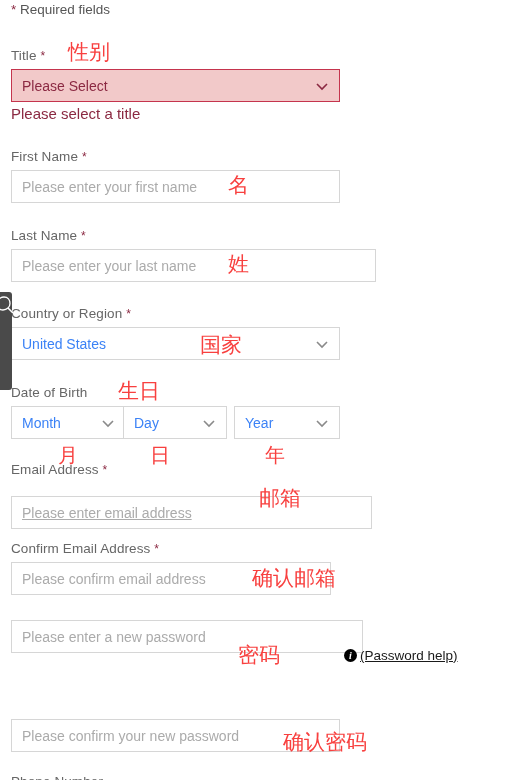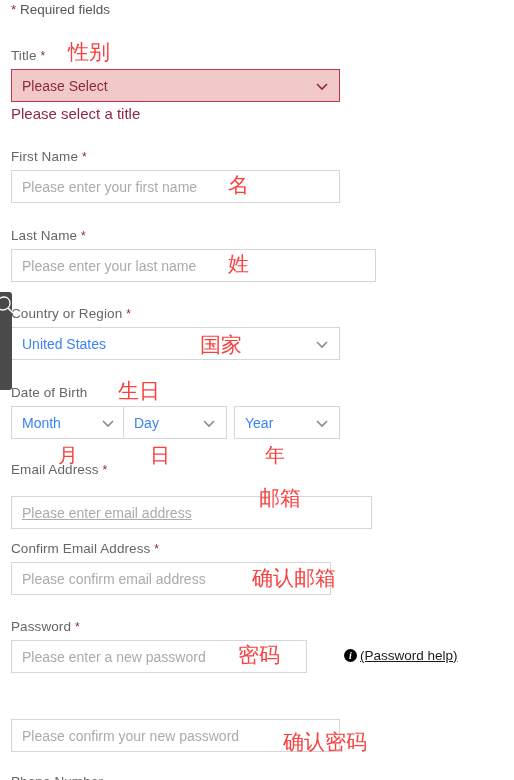--- a/index.html
+++ b/index.html
@@ -151,21 +151,21 @@
     <span class="ast">*</span>
   </div>
   <div class="field" style="left:11px; top:562px; width:320px;">
     <span>Please confirm email address</span>
   </div>
 
   <div class="label" style="left:11px; top:619px;">
     <span>Password</span>
     <span class="ast">*</span>
   </div>
-  <div class="field" style="left:11px; top:640px; width:296px;text-align:center;">
+  <div class="field" style="left:11px; top:620px; width:352px;text-align:center;">
     <span>Please enter a new password</span>
   </div>
   <div class="pw-help" style="left:344px; top:648px;">
     <span class="info-dot">i</span>
     <span class="pw-help-link">(Password help)</span>
   </div>
 
   <div class="field" style="left:11px; top:719px; width:329px;">
     <span>Please confirm your new password</span>
   </div>

